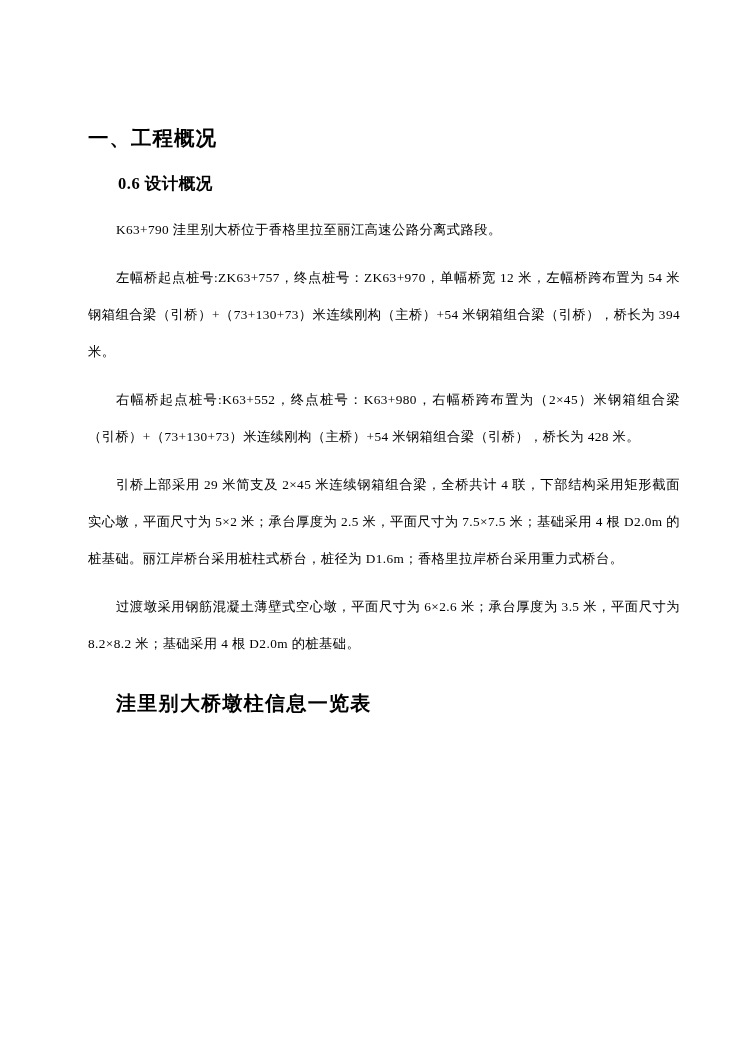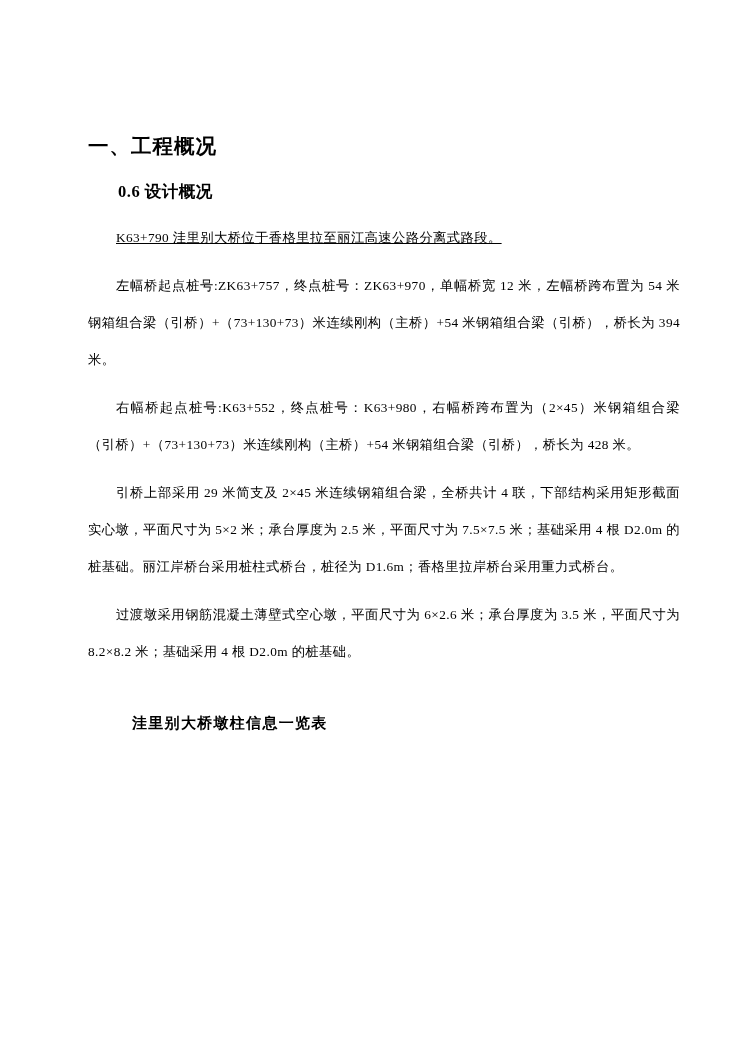--- a/index.html
+++ b/index.html
@@ -15,21 +15,21 @@
     position: relative;
     width: 744px;
     height: 1052px;
     background: #ffffff;
     box-sizing: border-box;
     overflow: hidden;
   }
   .content {
     position: absolute;
     left: 88px;
-    top: 16px;
+    top: 8px;
     width: 592px;
   }
   .h1 {
     font-size: 20.5px;
     font-weight: bold;
     letter-spacing: 1px;
     margin: 0;
     padding-top: 118px;
     line-height: 1.2;
     font-family: "Liberation Serif", "DejaVu Serif", serif;
@@ -50,27 +50,26 @@
     text-align: justify;
     text-justify: inter-ideograph;
     text-indent: 28px;
     margin: 0;
     padding-top: 11px;
     letter-spacing: 0.4px;
     word-break: break-all;
   }
   .para-first {
     padding-top: 18px;
-    text-decoration: underline;
   }
   .caption {
-    font-size: 15px;
+    font-size: 20px;
     font-weight: bold;
     letter-spacing: 1.3px;
-    margin: 16px;
+    margin: 0;
     padding-top: 28px;
     padding-left: 28px;
     line-height: 1.3;
   }
 </style>
 </head>
 <body>
 
 <div class="page">
   <div class="content">

